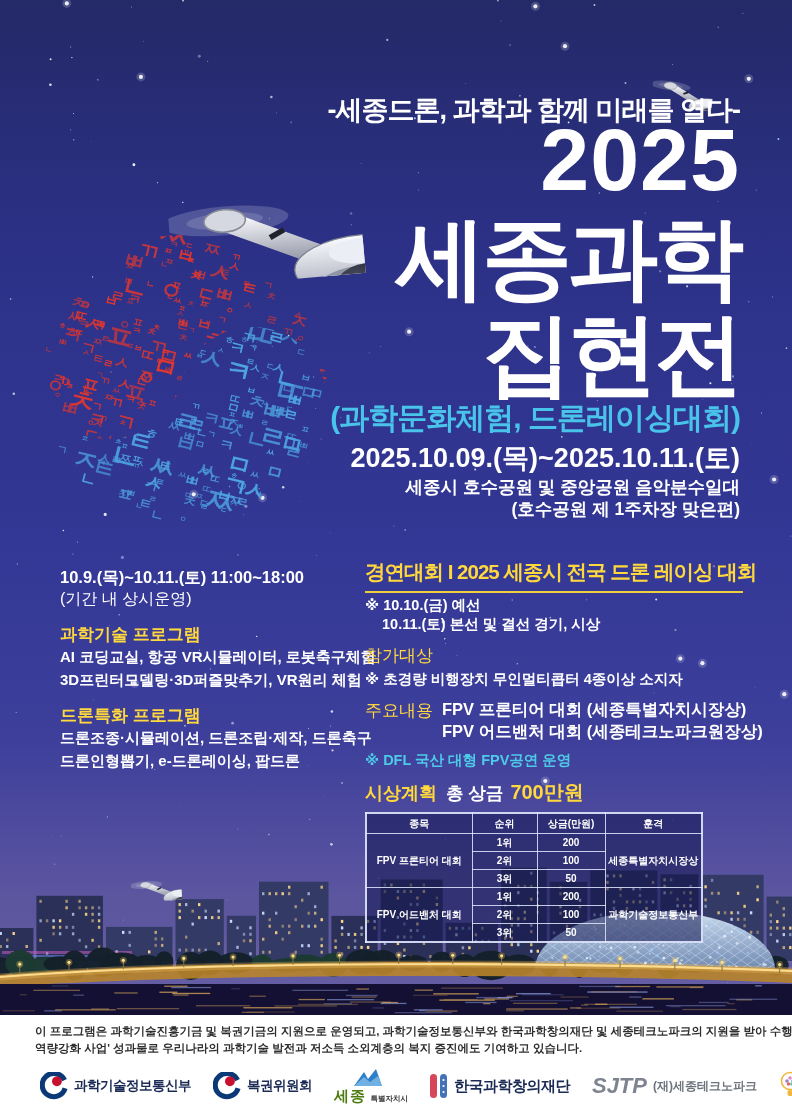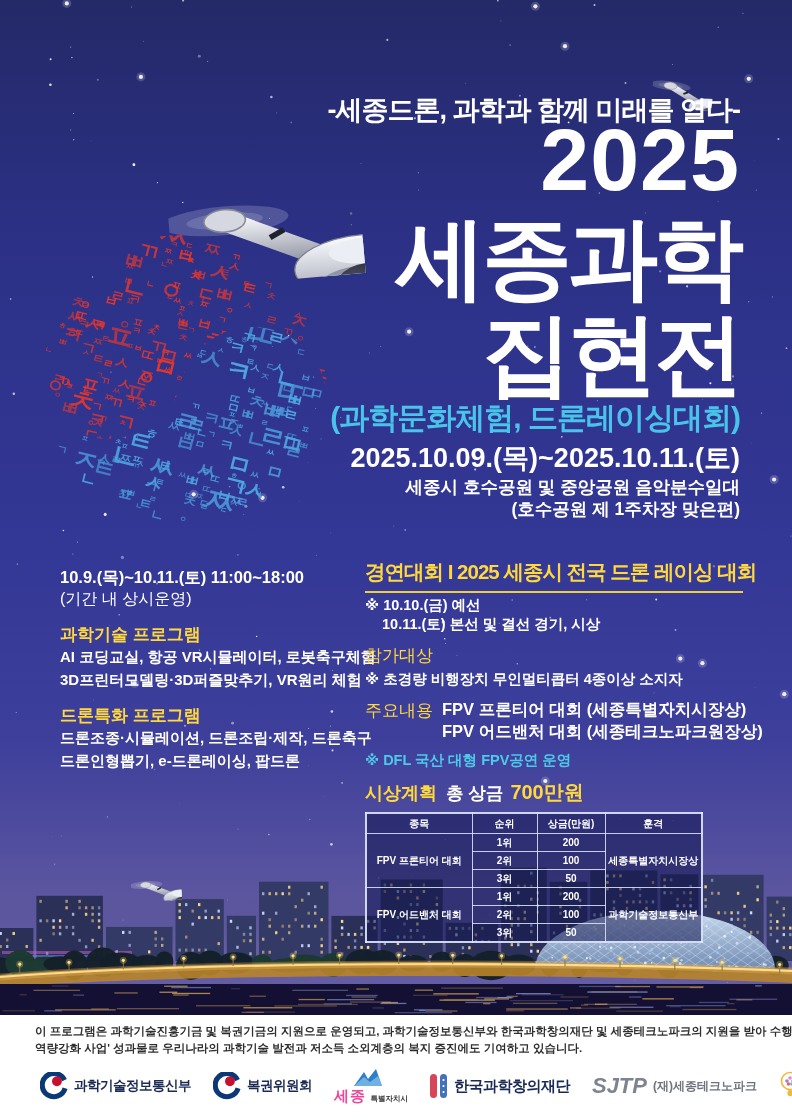--- a/index.html
+++ b/index.html
@@ -52,21 +52,21 @@
   .prize-table th{height:19px;}
   .footer{position:absolute;left:0;top:1015px;width:792px;height:105px;background:#ffffff;z-index:6;}
   .footer-text{position:absolute;left:35px;top:8px;width:730px;color:#2e2e2e;font-size:11.5px;
     font-weight:600;line-height:1.45;}
   .footer-text span{display:block;white-space:nowrap;}
   .logo-row{position:absolute;left:40px;top:48px;width:745px;height:46px;display:flex;align-items:center;}
   .logo{display:flex;align-items:center;margin-right:22px;}
   .logo-icon{flex:none;margin-right:6px;}
   .gov-name{color:#1a2a55;font-size:13.5px;font-weight:800;letter-spacing:-0.5px;white-space:nowrap;}
   .sejong-stack{display:flex;flex-direction:column;align-items:center;line-height:1;}
-  .sejong-big{color:#ec4899;font-size:15px;font-weight:800;letter-spacing:1px;}
+  .sejong-big{color:#4d7c0f;font-size:15px;font-weight:800;letter-spacing:1px;}
   .sejong-small{color:#333;font-size:7.5px;font-weight:700;margin-top:1px;}
   .sjtp-mark{font-size:22px;font-weight:900;font-style:italic;color:#7d848f;letter-spacing:0;margin-right:6px;}
   .sjtp-text{color:#6d737d;font-size:12px;font-weight:700;white-space:nowrap;}
 </style>
 </head>
 <body>
 
 <div class="poster">
 
   <svg id="stars" class="layer">

